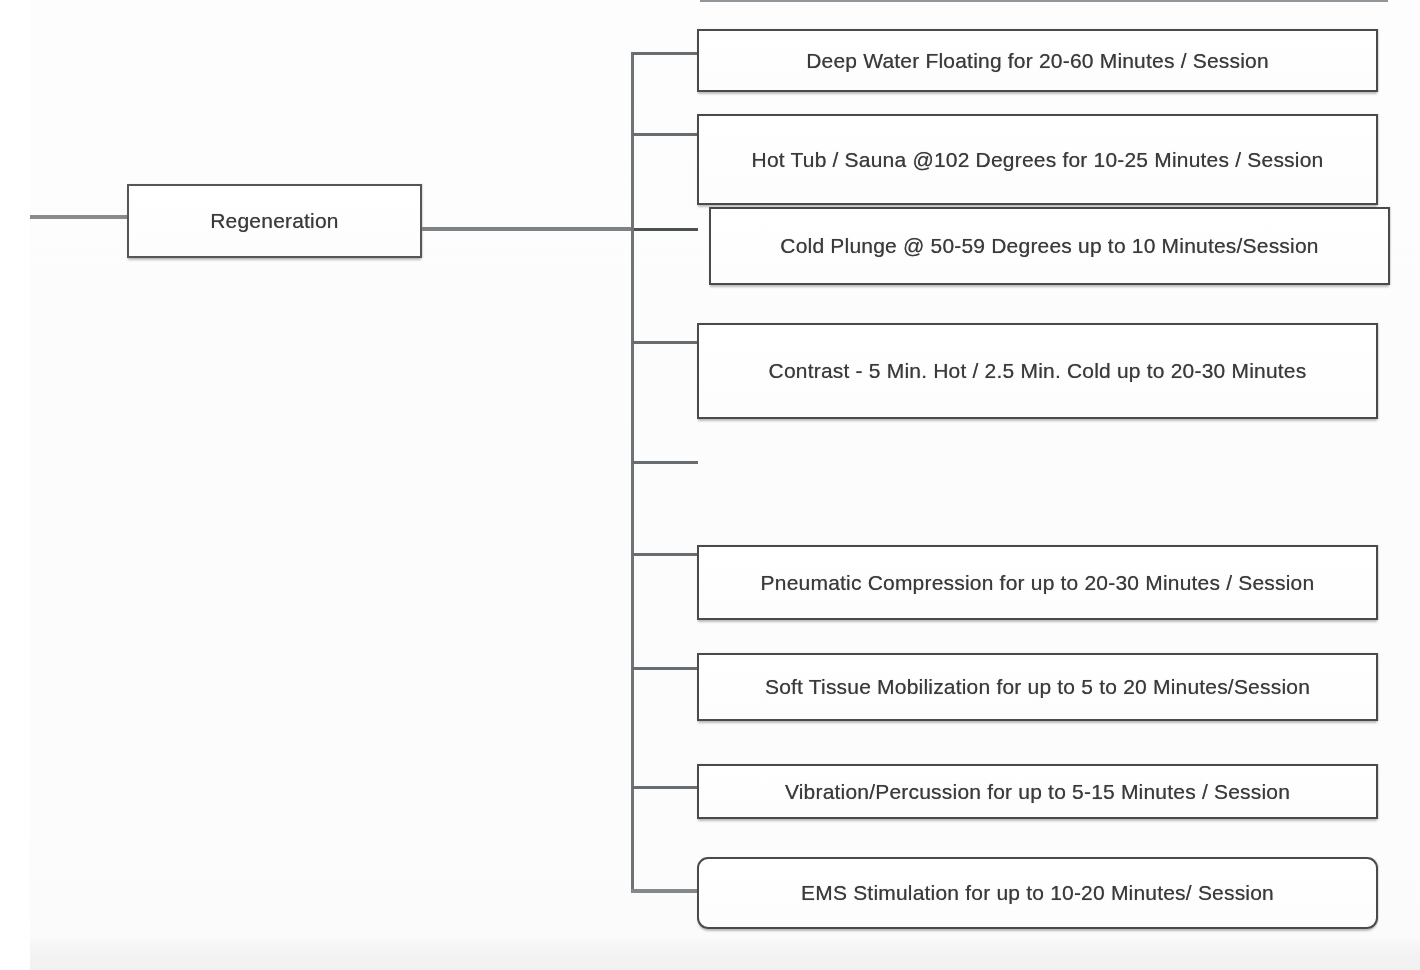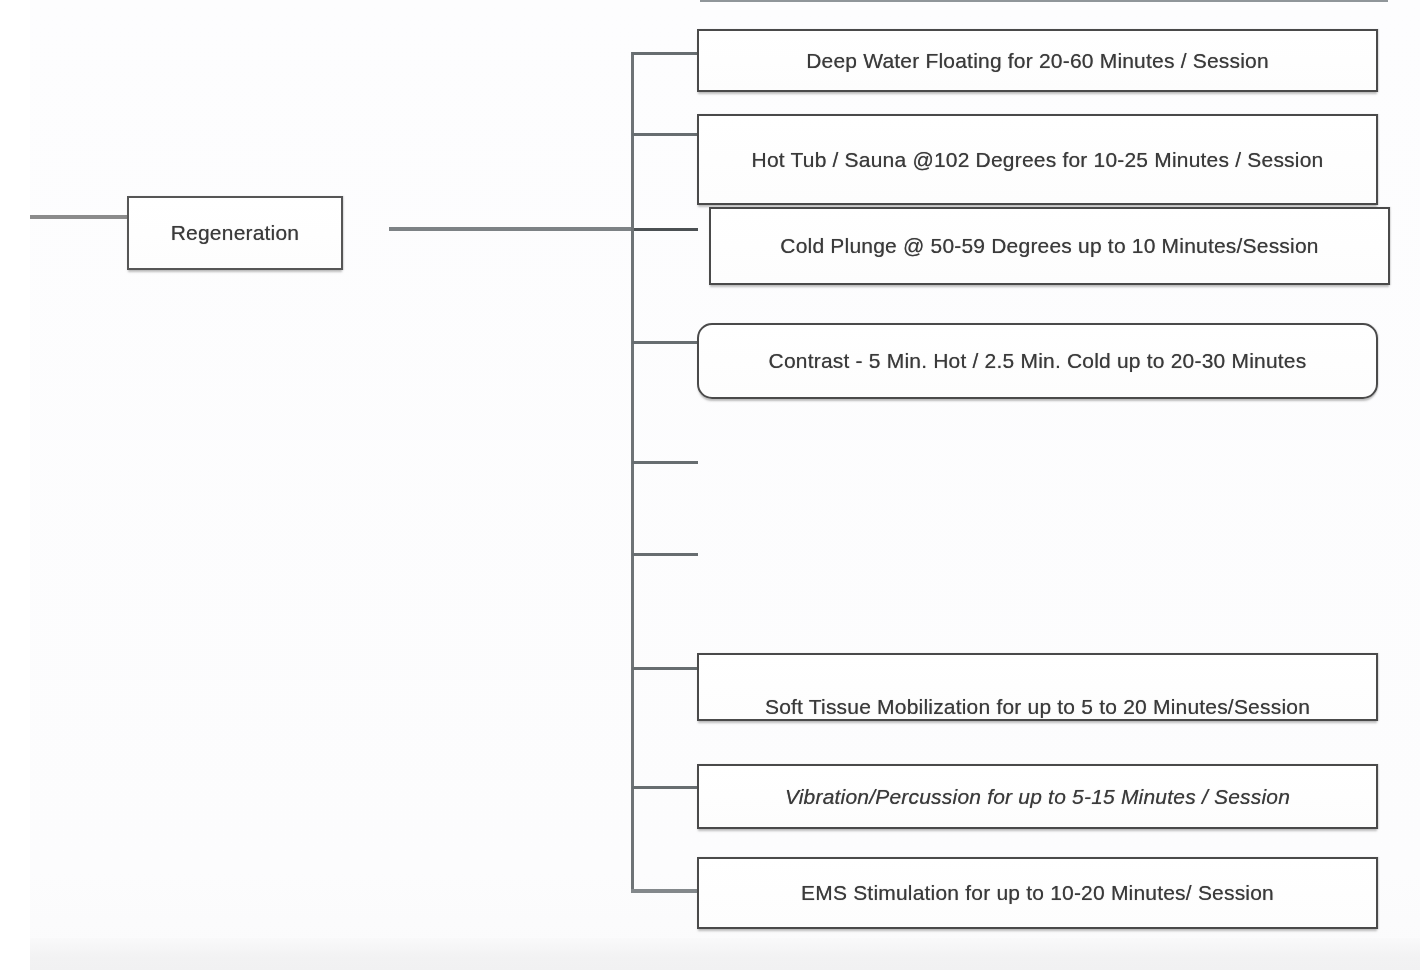--- a/index.html
+++ b/index.html
@@ -45,21 +45,21 @@
   }
   .node .lbl {
     color: #3a3a3a;
     font-size: 21px;
     letter-spacing: 0.2px;
     text-shadow: 0 0 0.7px rgba(58,58,58,0.75);
     white-space: nowrap;
     padding: 0 8px;
   }
   .child { left: 697px; width: 681px; }
-  .root  { left: 127px; top: 184px; width: 216px; height: 74px; border-color: #565656; margin-top: 12px; }
+  .root  { left: 127px; top: 184px; width: 295px; height: 74px; border-color: #565656; }
   .clipped-top {
     position: absolute;
     left: 700px; top: -55px; width: 688px; height: 57px;
     box-sizing: border-box;
     border: 2.5px solid #90969a;
     background: #ffffff;
   }
   .line { position: absolute; }
   .h-line { height: 3px; background: #676d70; }
   .stub  { left: 632px; width: 66px; }
@@ -102,27 +102,30 @@
 
     <div class="node child" style="top:29px;height:63px;">
       <span class="lbl">Deep Water Floating for 20-60 Minutes / Session</span>
     </div>
     <div class="node child" style="top:114px;height:91px;">
       <span class="lbl">Hot Tub / Sauna @102 Degrees for 10-25 Minutes / Session</span>
     </div>
     <div class="node child" style="top:207px;height:78px;margin-left:12px;">
       <span class="lbl">Cold Plunge @ 50-59 Degrees up to 10 Minutes/Session</span>
     </div>
-    <div class="node child" style="top:323px;height:76px;border-radius:15px;">
+    <div class="node child" style="top:323px;height:96px;">
       <span class="lbl">Contrast - 5 Min. Hot / 2.5 Min. Cold up to 20-30 Minutes</span>
     </div>
-    <div class="node child" style="top:653px;height:68px;align-items:flex-end;">
+    <div class="node child" style="top:545px;height:75px;">
+      <span class="lbl">Pneumatic Compression for up to 20-30 Minutes / Session</span>
+    </div>
+    <div class="node child" style="top:653px;height:68px;">
       <span class="lbl">Soft Tissue Mobilization for up to 5 to 20 Minutes/Session</span>
     </div>
-    <div class="node child" style="top:764px;height:65px;font-style:italic;">
+    <div class="node child" style="top:764px;height:55px;">
       <span class="lbl">Vibration/Percussion for up to 5-15 Minutes / Session</span>
     </div>
-    <div class="node child" style="top:857px;height:72px;">
+    <div class="node child" style="top:857px;height:72px;border-radius:11px;">
       <span class="lbl">EMS Stimulation for up to 10-20 Minutes/ Session</span>
     </div>
 
   </div>
 </div>
 
 </body></html>

